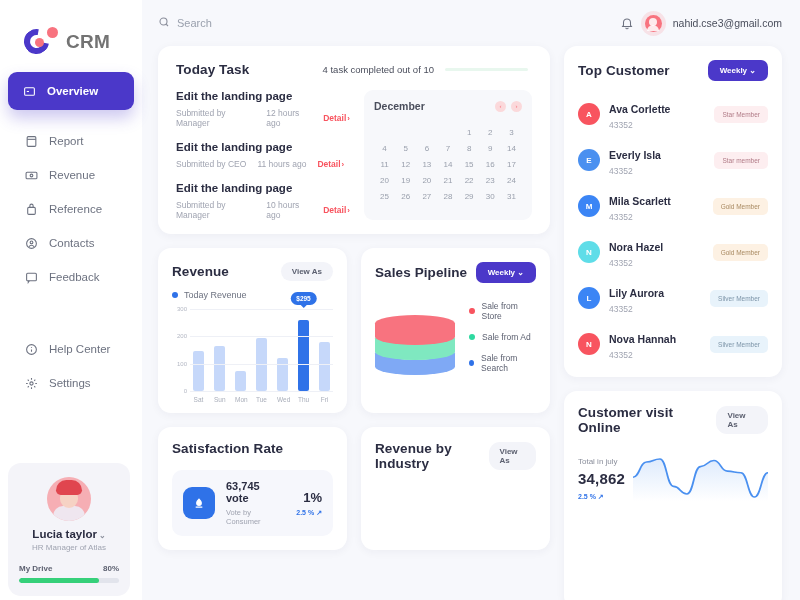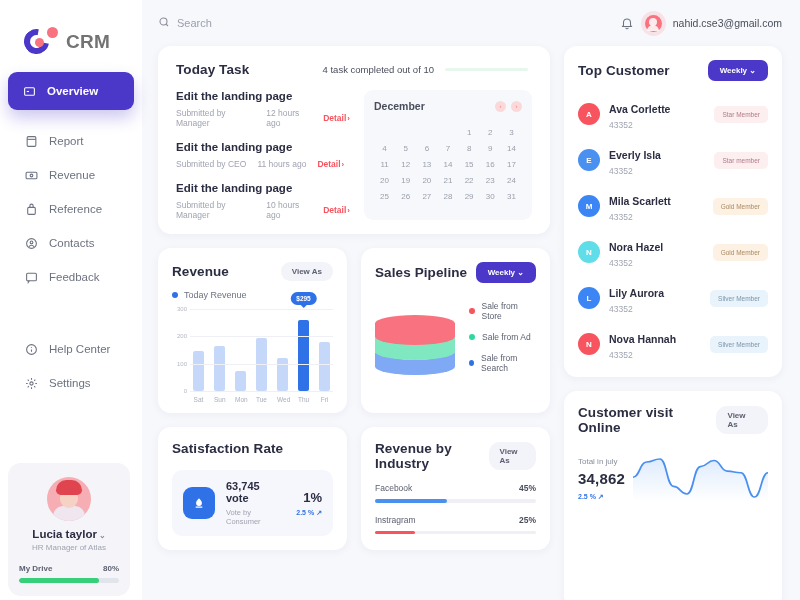--- a/index.html
+++ b/index.html
@@ -536,40 +536,20 @@
                 <div class="sat-delta">2.5 % ↗</div>
               </div>
             </div>
           </section>
 
           <section class="card b-card ind-card">
             <div class="rev-head">
               <div class="card-title">Revenue by Industry</div>
               <div class="pill-light">View As</div>
             </div>
-            <div id="ind-rows">
-                <div class="ind-row">
-                  <div class="ind-top">
-                    <span>Facebook</span>
-                    <span class="ind-pct">45%</span>
-                  </div>
-                  <div class="ind-track">
-                    <div class="ind-fill" style="width: 45%; background: rgb(74, 144, 240);"></div>
-                  </div>
-                </div>
-                <div class="ind-row">
-                  <div class="ind-top">
-                    <span>Instragram</span>
-                    <span class="ind-pct">25%</span>
-                  </div>
-                  <div class="ind-track">
-                    <div class="ind-fill" style="width: 25%; background: rgb(248, 84, 95);"></div>
-                  </div>
-                </div>
-              </div>
           </section>
         </div>
       </div>
 
       <div class="col-right">
         <section class="card tc-card">
           <div class="tc-head">
             <div class="card-title">Top Customer</div>
             <div class="pill-dark">
               <span>Weekly</span>

